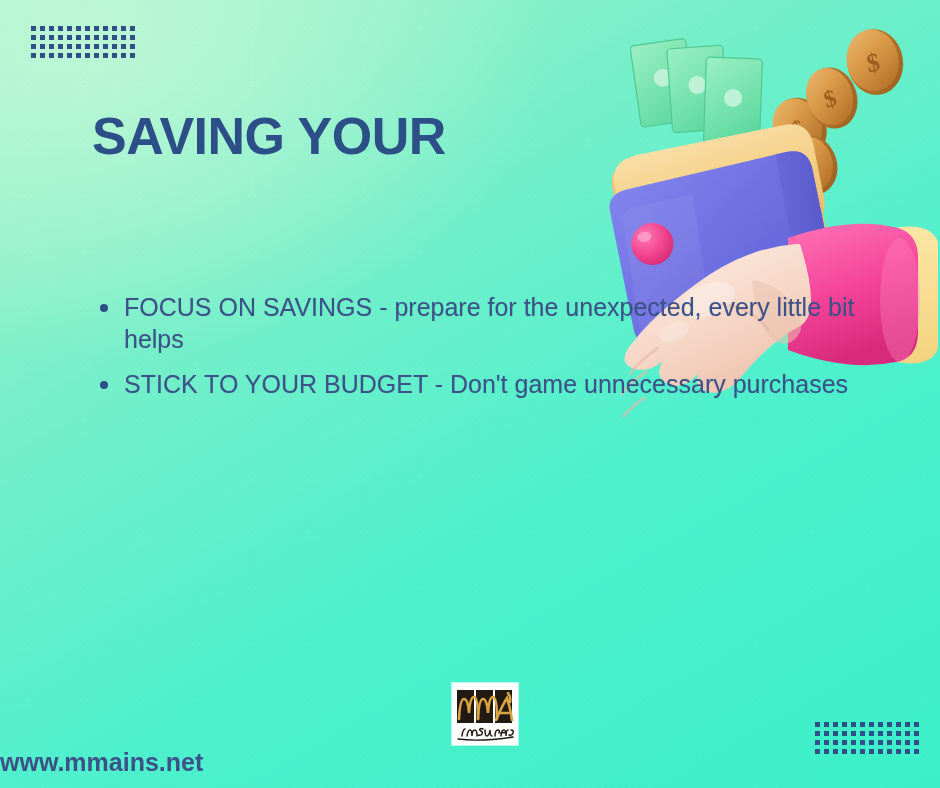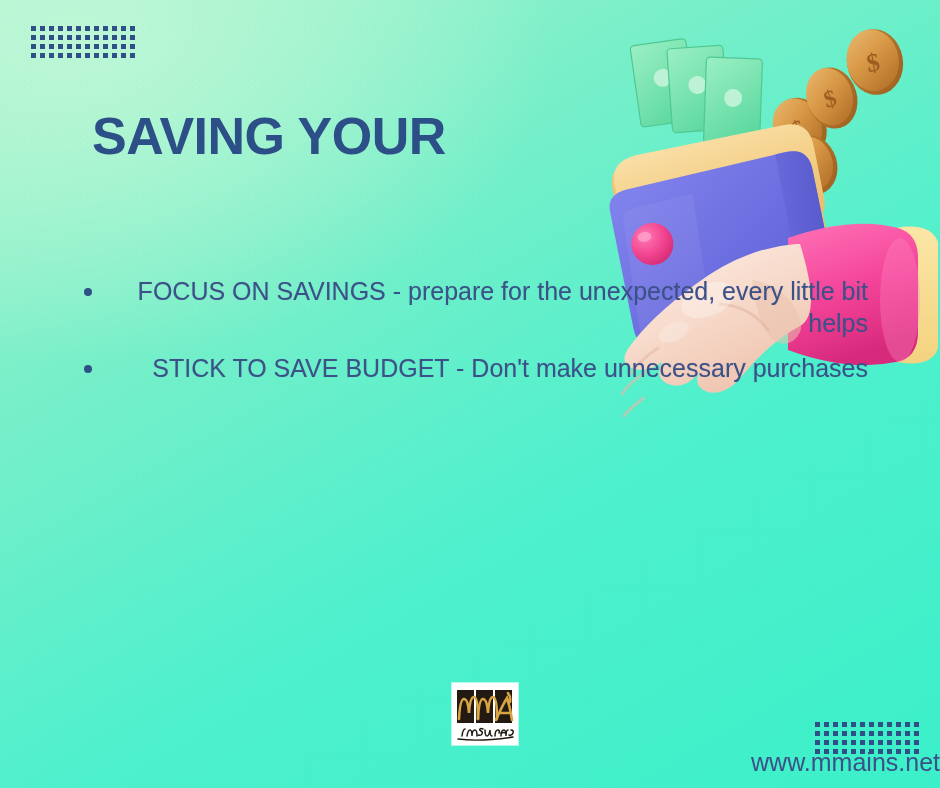--- a/index.html
+++ b/index.html
@@ -60,25 +60,24 @@
     z-index: 4;
   }
   .title .tl { display: block; white-space: nowrap; }
 
   
   .bullets {
     position: absolute;
     left: 78px;
     top: 276px;
     width: 790px;
-    margin: 0;
+    margin: 16px;
     padding: 0;
     list-style: none;
     z-index: 5;
-    text-align: right;
   }
   .bullets li {
     position: relative;
     padding-left: 30px;
     color: #3b5187;
     font-size: 25px;
     line-height: 1.26;
     margin-bottom: 14px;
     text-shadow: 0 0 1px rgba(59,81,135,0.25);
   }
@@ -116,24 +115,24 @@
     z-index: 6;
     box-shadow: 0 0 0 1px rgba(255,255,255,0.6);
   }
   .logo svg { display: block; }
 
   .site-url {
     position: absolute;
     left: 0;
     right: 0;
     top: 748px;
-    text-align: right;
+    text-align: left;
     color: #3b5187;
     font-size: 25px;
-    font-weight: 400;
+    font-weight: 700;
     z-index: 6;
   }
 </style>
 </head>
 <body>
 
 <div class="poster">
 
   <div class="dot-grid" id="dots-topleft" style="grid-template-columns: repeat(12, 9px);">
       <i style="background: rgb(47, 79, 134);"></i>
@@ -338,21 +337,21 @@
       </g>
     </svg>
   </div>
 
   <h1 class="title">
     <span class="tl">SAVING YOUR</span>
   </h1>
 
   <ul class="bullets">
     <li>FOCUS ON SAVINGS -  prepare for the unexpected, every little bit helps</li>
-    <li>STICK TO SAVE BUDGET - Don't make unnecessary purchases</li>
+    <li>STICK TO YOUR BUDGET - Don't game unnecessary purchases</li>
   </ul>
 
   <div class="logo">
     <svg width="66" height="62" viewBox="0 0 66 62" xmlns="http://www.w3.org/2000/svg">
       <rect x="0" y="0" width="66" height="62" fill="#ffffff"></rect>
 
       <rect x="5" y="7" width="17" height="33" fill="#221a12"></rect>
       <rect x="24" y="7" width="17" height="33" fill="#221a12"></rect>
       <rect x="43" y="7" width="17" height="33" fill="#221a12"></rect>
 

